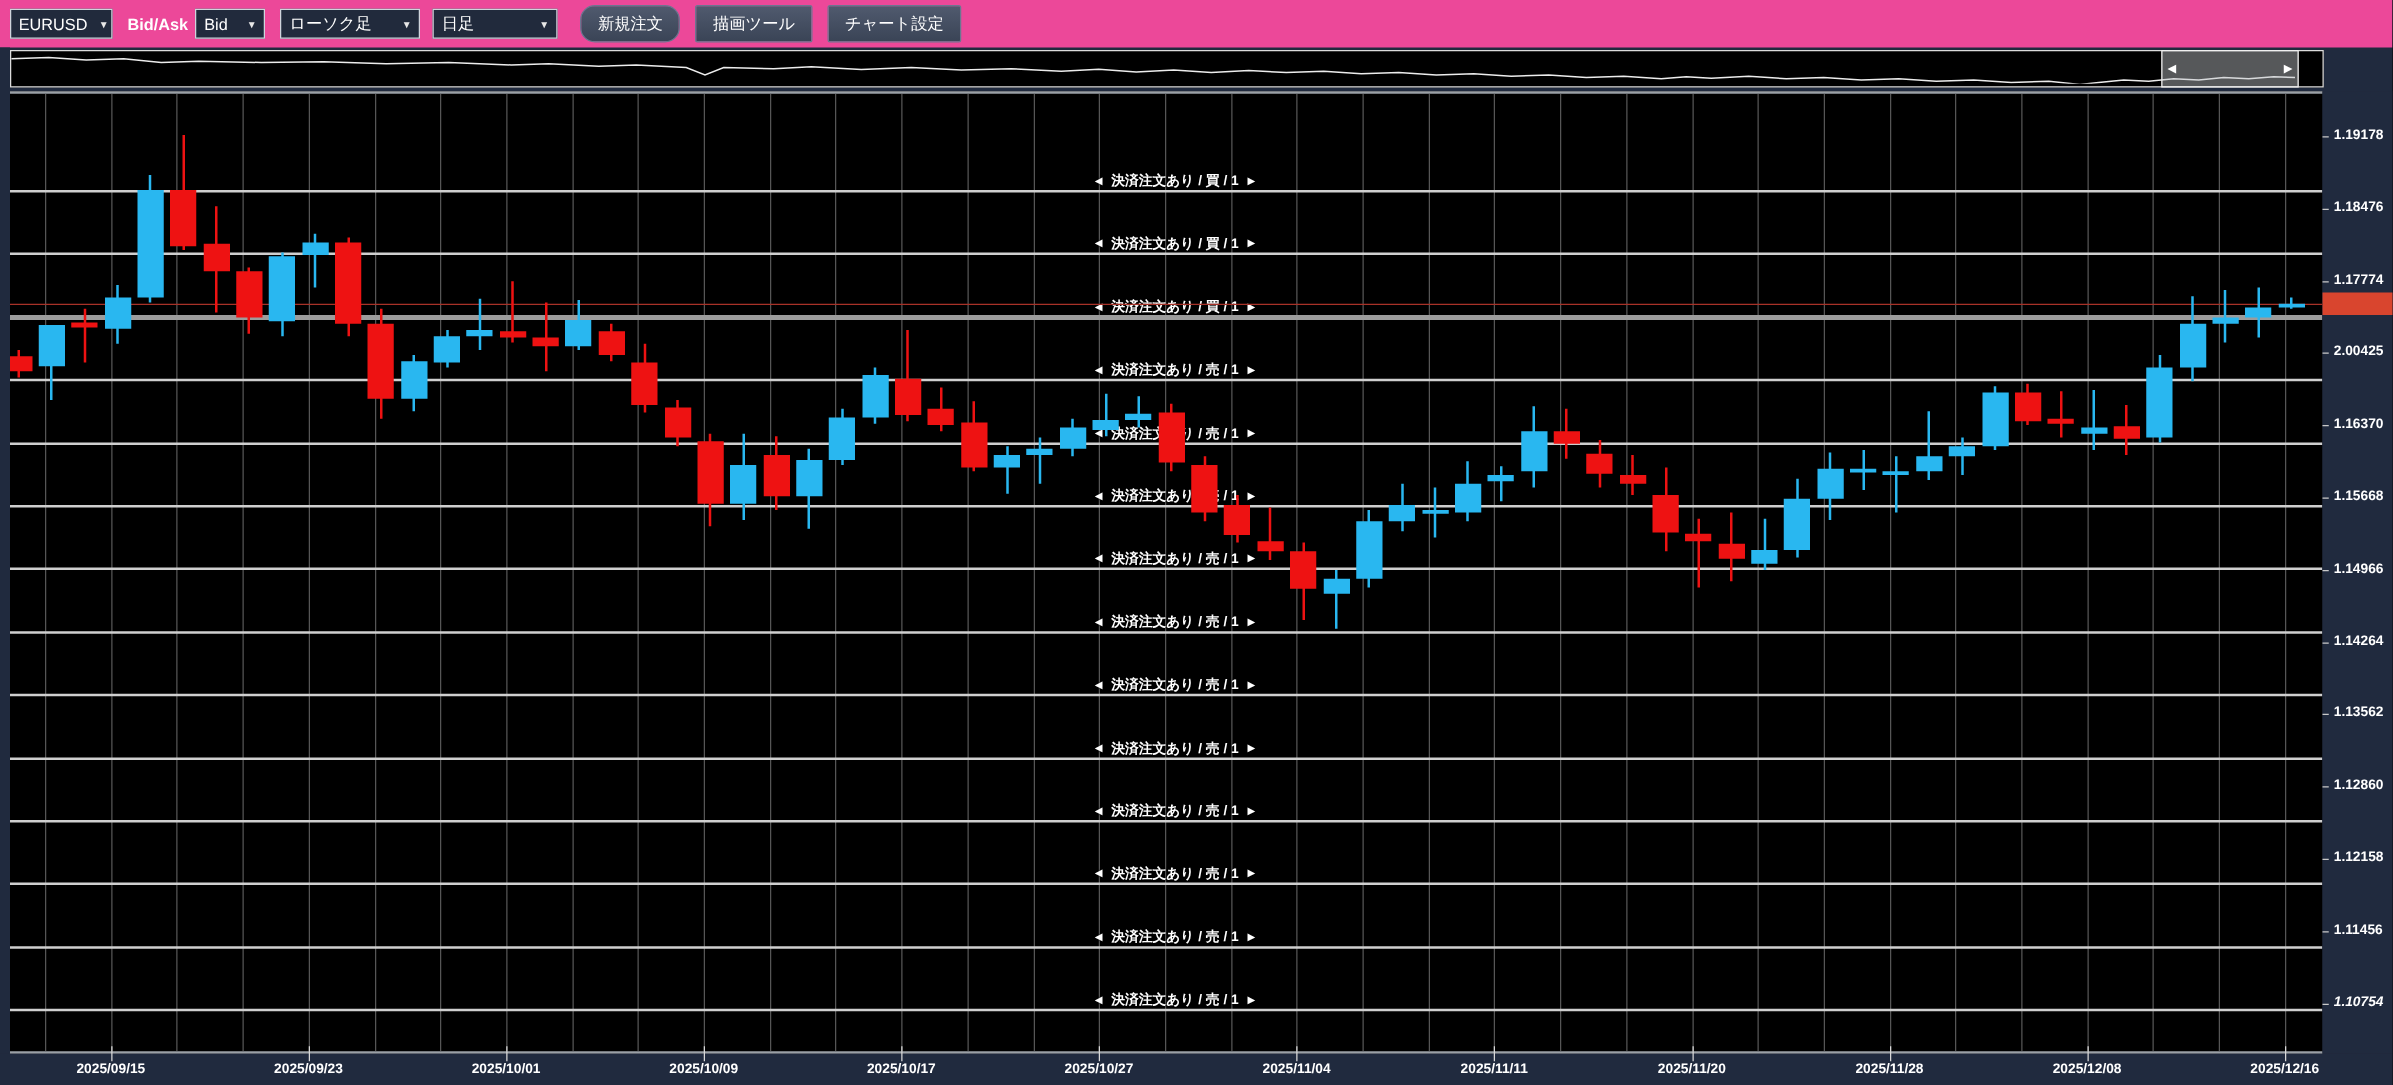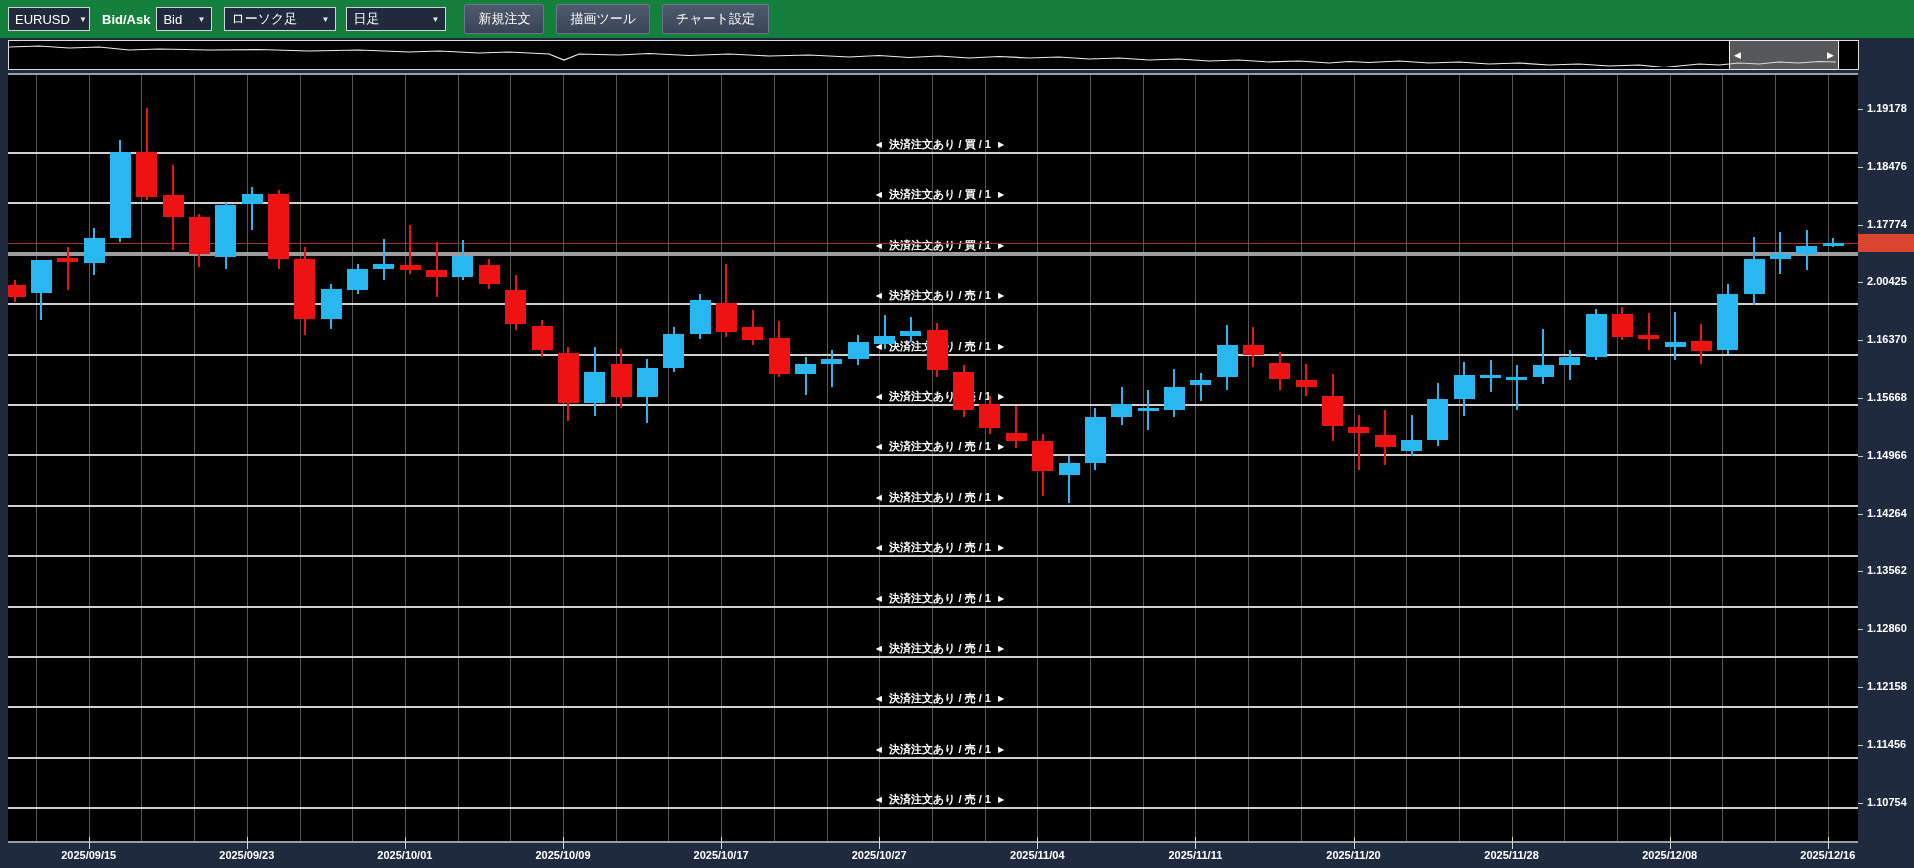--- a/index.html
+++ b/index.html
@@ -3,21 +3,21 @@
 <meta charset="utf-8">
 <style>
   html,body{margin:0;padding:0;}
   body{
     width:1914px;height:868px;overflow:hidden;position:relative;
     background:#202a3e;
     font-family:"Liberation Sans","DejaVu Sans",sans-serif;
     -webkit-font-smoothing:antialiased;
   }
   
-  .toolbar{position:absolute;left:0;top:0;width:1914px;height:38px;background:#15803d;display:flex;align-items:center;}
+  .toolbar{position:absolute;left:0;top:0;width:1914px;height:38px;background:#ec4899;display:flex;align-items:center;}
   .sel{display:inline-flex;align-items:center;justify-content:space-between;
        background:#212a3c;border:1px solid #cfd4dc;color:#fff;height:24px;
        padding:0 6px;font-size:13px;box-sizing:border-box;cursor:pointer;white-space:nowrap;}
   .sel .arr{font-size:8px;margin-left:9px;color:#e8e8e8;}
   .tlabel{color:#fff;font-size:13px;font-weight:bold;white-space:nowrap;}
   .tbtn{height:30px;padding:0 13px;font-size:13px;color:#fff;white-space:nowrap;
         background:linear-gradient(#505a6e,#3a4456);border:1px solid #6b7690;border-radius:2px;cursor:pointer;}
   .tabs{position:absolute;right:55px;top:0;height:38px;display:flex;}
   .tab{height:38px;display:flex;align-items:center;justify-content:center;font-size:13px;font-weight:bold;width:60px;cursor:pointer;}
   .tab.active{background:#2e70b8;color:#fff;}
@@ -67,21 +67,21 @@
       <span class="arr">▼</span>
     </div>
     <div class="sel" style="margin-left:12px;width:112px;">
       <span>ローソク足</span>
       <span class="arr">▼</span>
     </div>
     <div class="sel" style="margin-left:10px;width:100px;">
       <span>日足</span>
       <span class="arr">▼</span>
     </div>
-    <button class="tbtn" style="margin-left:18px;">新規注文</button>
+    <button class="tbtn" style="margin-left:18px;border-radius:12px;">新規注文</button>
     <button class="tbtn" style="margin-left:12px;">描画ツール</button>
     <button class="tbtn" style="margin-left:12px;">チャート設定</button>
   </div>
 
   <div class="overview">
     <svg id="ovsvg" width="1847" height="26" viewBox="0 0 1847 26">
       <polyline id="ovline" fill="none" stroke="#ececec" stroke-width="1.2" points="0,6 30,5 60,7 90,6 120,9 150,8 200,9 250,8.5 300,10 350,9 400,11 430,10 470,12 500,11 540,13 555,19 570,13 610,14 640,12.5 680,14.5 720,13 760,15 800,14 840,16 870,14.5 900,16.5 930,15 960,17 990,15.5 1020,17 1050,16 1080,18 1110,17 1140,19 1170,18 1200,20 1230,19 1260,21 1290,20 1320,22 1340,20.5 1360,21.5 1390,20 1420,22 1450,21 1480,23 1510,22 1540,24 1570,23 1600,25 1630,24 1655,26.5 1670,25 1690,23 1710,24 1730,22 1750,23 1770,21 1790,22 1810,20.5 1827,21"></polyline>
     </svg>
     <div class="ov-sel" id="ovsel" style="left:1720px;width:108px;">
       <span class="ov-arrow l">◀</span>
@@ -374,21 +374,21 @@
       <div class="plabel" style="top: 433.57px;">1.14264</div>
       <div class="ptick" style="top: 498.365px;"></div>
       <div class="plabel" style="top: 491.365px;">1.13562</div>
       <div class="ptick" style="top: 556.161px;"></div>
       <div class="plabel" style="top: 549.161px;">1.12860</div>
       <div class="ptick" style="top: 613.957px;"></div>
       <div class="plabel" style="top: 606.957px;">1.12158</div>
       <div class="ptick" style="top: 671.752px;"></div>
       <div class="plabel" style="top: 664.752px;">1.11456</div>
       <div class="ptick" style="top: 729.548px;"></div>
-      <div class="plabel" style="top: 722.548px;">1.10754</div>
+      <div class="plabel" style="top: 722.548px; font-style: italic;">1.10754</div>
     </div>
 
   <div class="daxis" id="daxis">
       <div class="dtick" style="left: 88.7px;"></div>
       <div class="dlabel" style="left: 43.7px;">2025/09/15</div>
       <div class="dtick" style="left: 246.8px;"></div>
       <div class="dlabel" style="left: 201.8px;">2025/09/23</div>
       <div class="dtick" style="left: 404.9px;"></div>
       <div class="dlabel" style="left: 359.9px;">2025/10/01</div>
       <div class="dtick" style="left: 563px;"></div>

